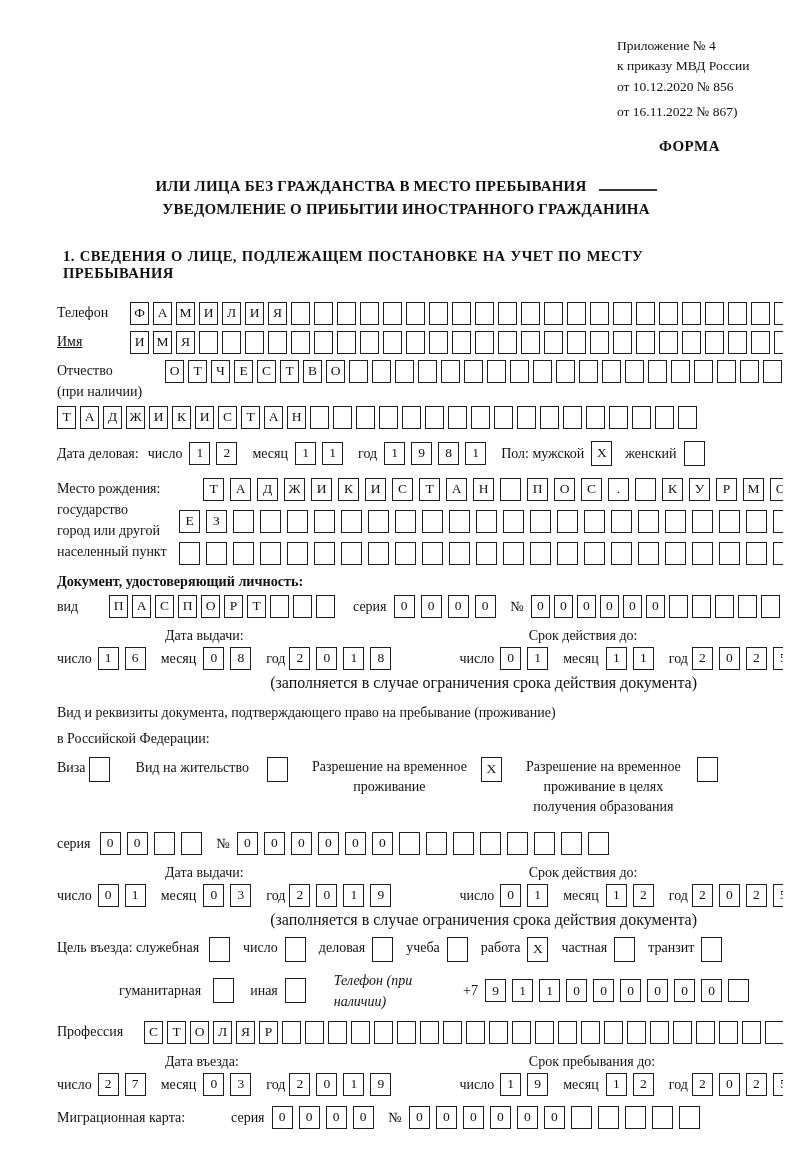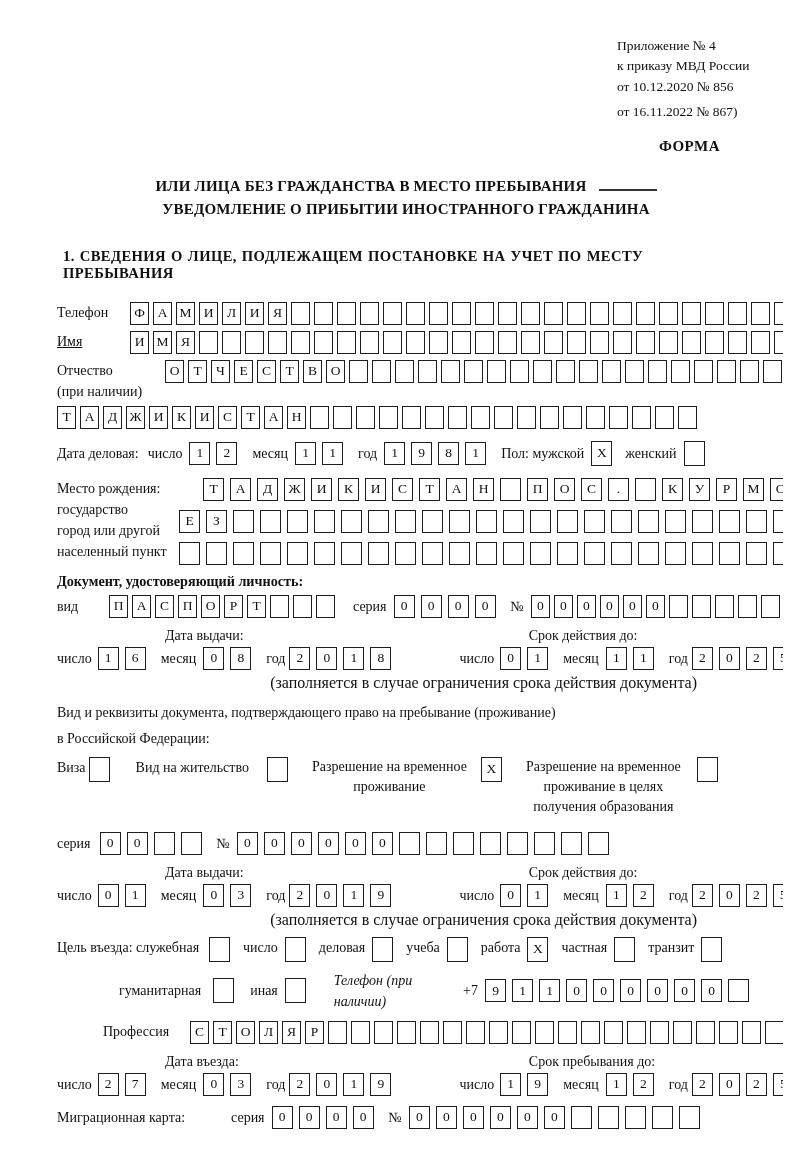--- a/index.html
+++ b/index.html
@@ -541,21 +541,21 @@
           <div class="cell">0</div>
           <div class="cell">0</div>
           <div class="cell">0</div>
           <div class="cell">0</div>
           <div class="cell">0</div>
           <div class="cell">0</div>
           <div class="cell"></div>
         </div>
   </div>
 
-  <div class="row" style="margin-top:9px;margin-left:46px;">
+  <div class="row" style="margin-top:9px;">
     <div class="lbl" style="flex-basis:87px;">Профессия</div>
     <div class="cells">
           <div class="cell">С</div>
           <div class="cell">Т</div>
           <div class="cell">О</div>
           <div class="cell">Л</div>
           <div class="cell">Я</div>
           <div class="cell">Р</div>
           <div class="cell"></div>
           <div class="cell"></div>

